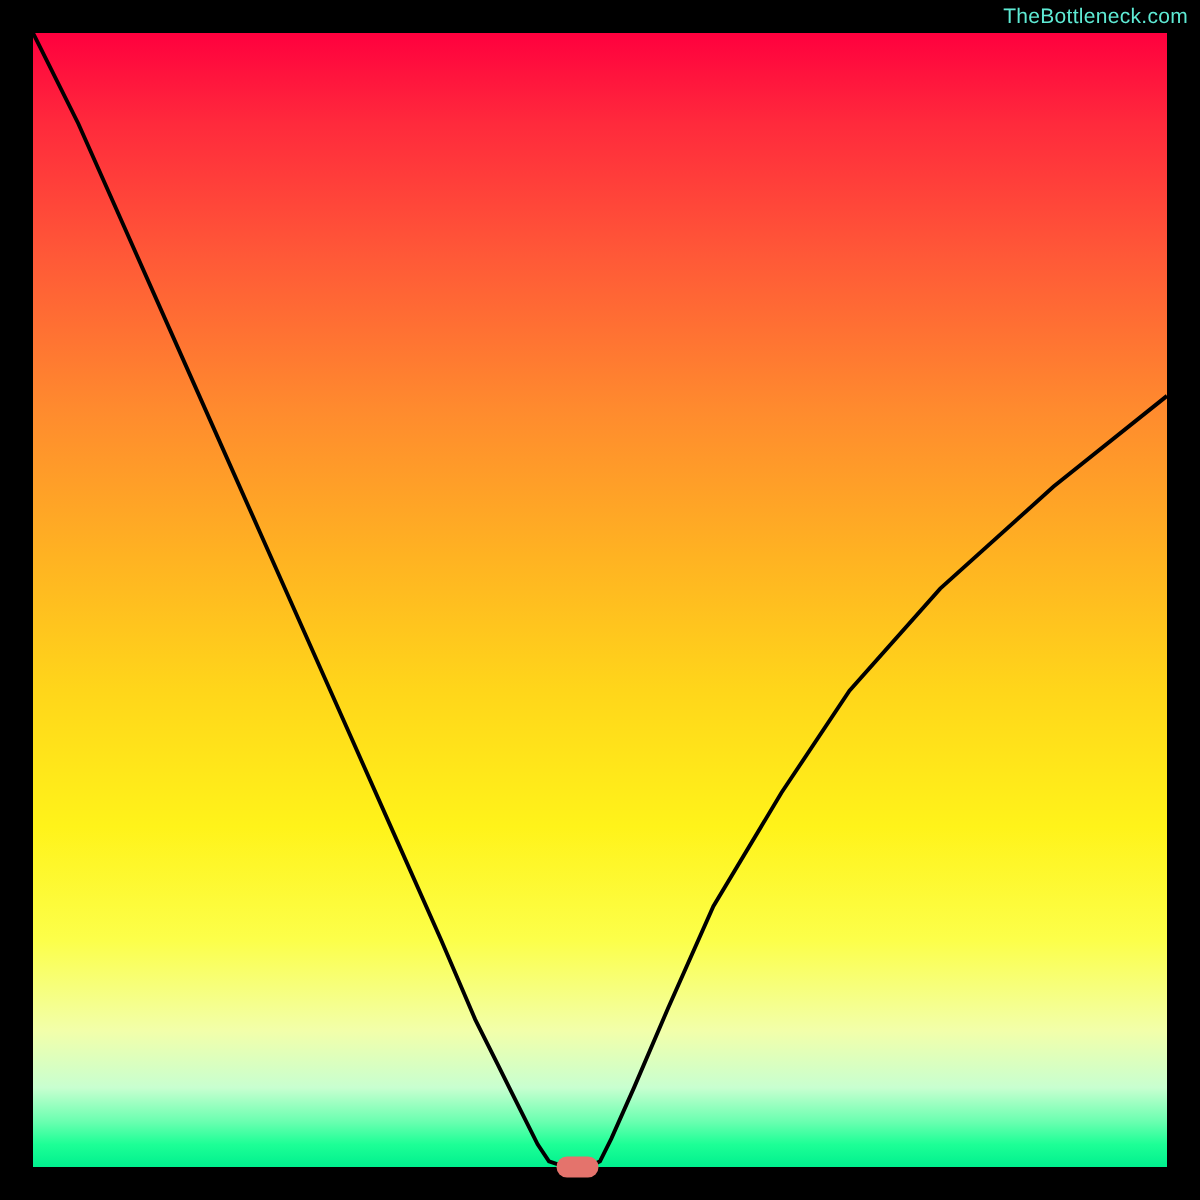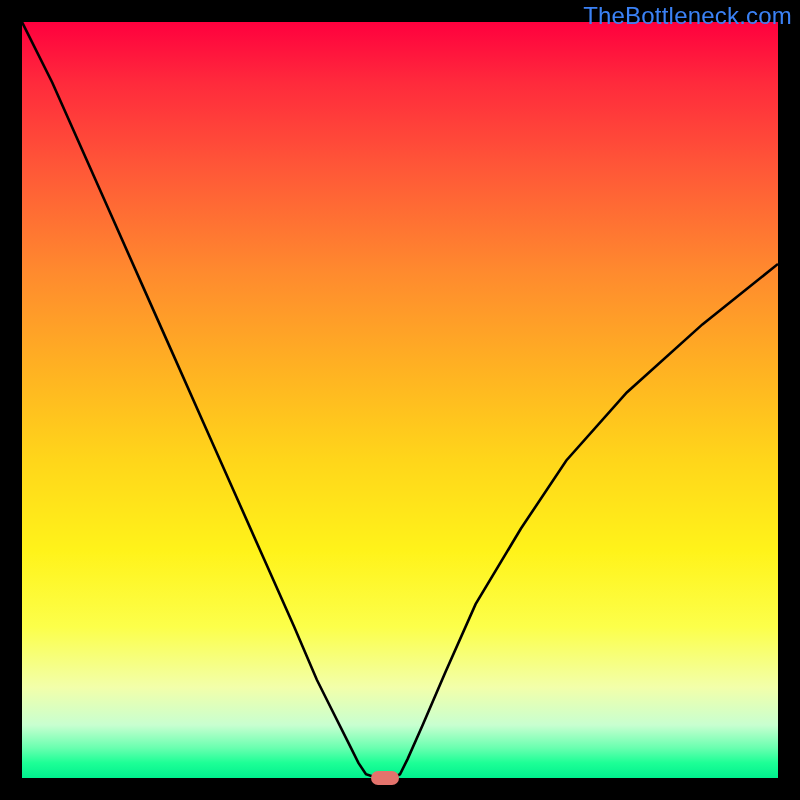--- a/index.html
+++ b/index.html
@@ -44,22 +44,22 @@
     position: absolute;
     left: 0;
     top: 0;
     width: 756px;
     height: 756px;
   }
   .watermark {
     position: absolute;
     top: 2px;
     right: 8px;
-    color: #3b82f6;
-    font-size: 24px;
+    color: #5eead4;
+    font-size: 14px;
     letter-spacing: 0.2px;
     user-select: none;
   }
   .marker {
     position: absolute;
     width: 28px;
     height: 14px;
     border-radius: 8px;
     transform: translate(-50%, -50%);
   }

